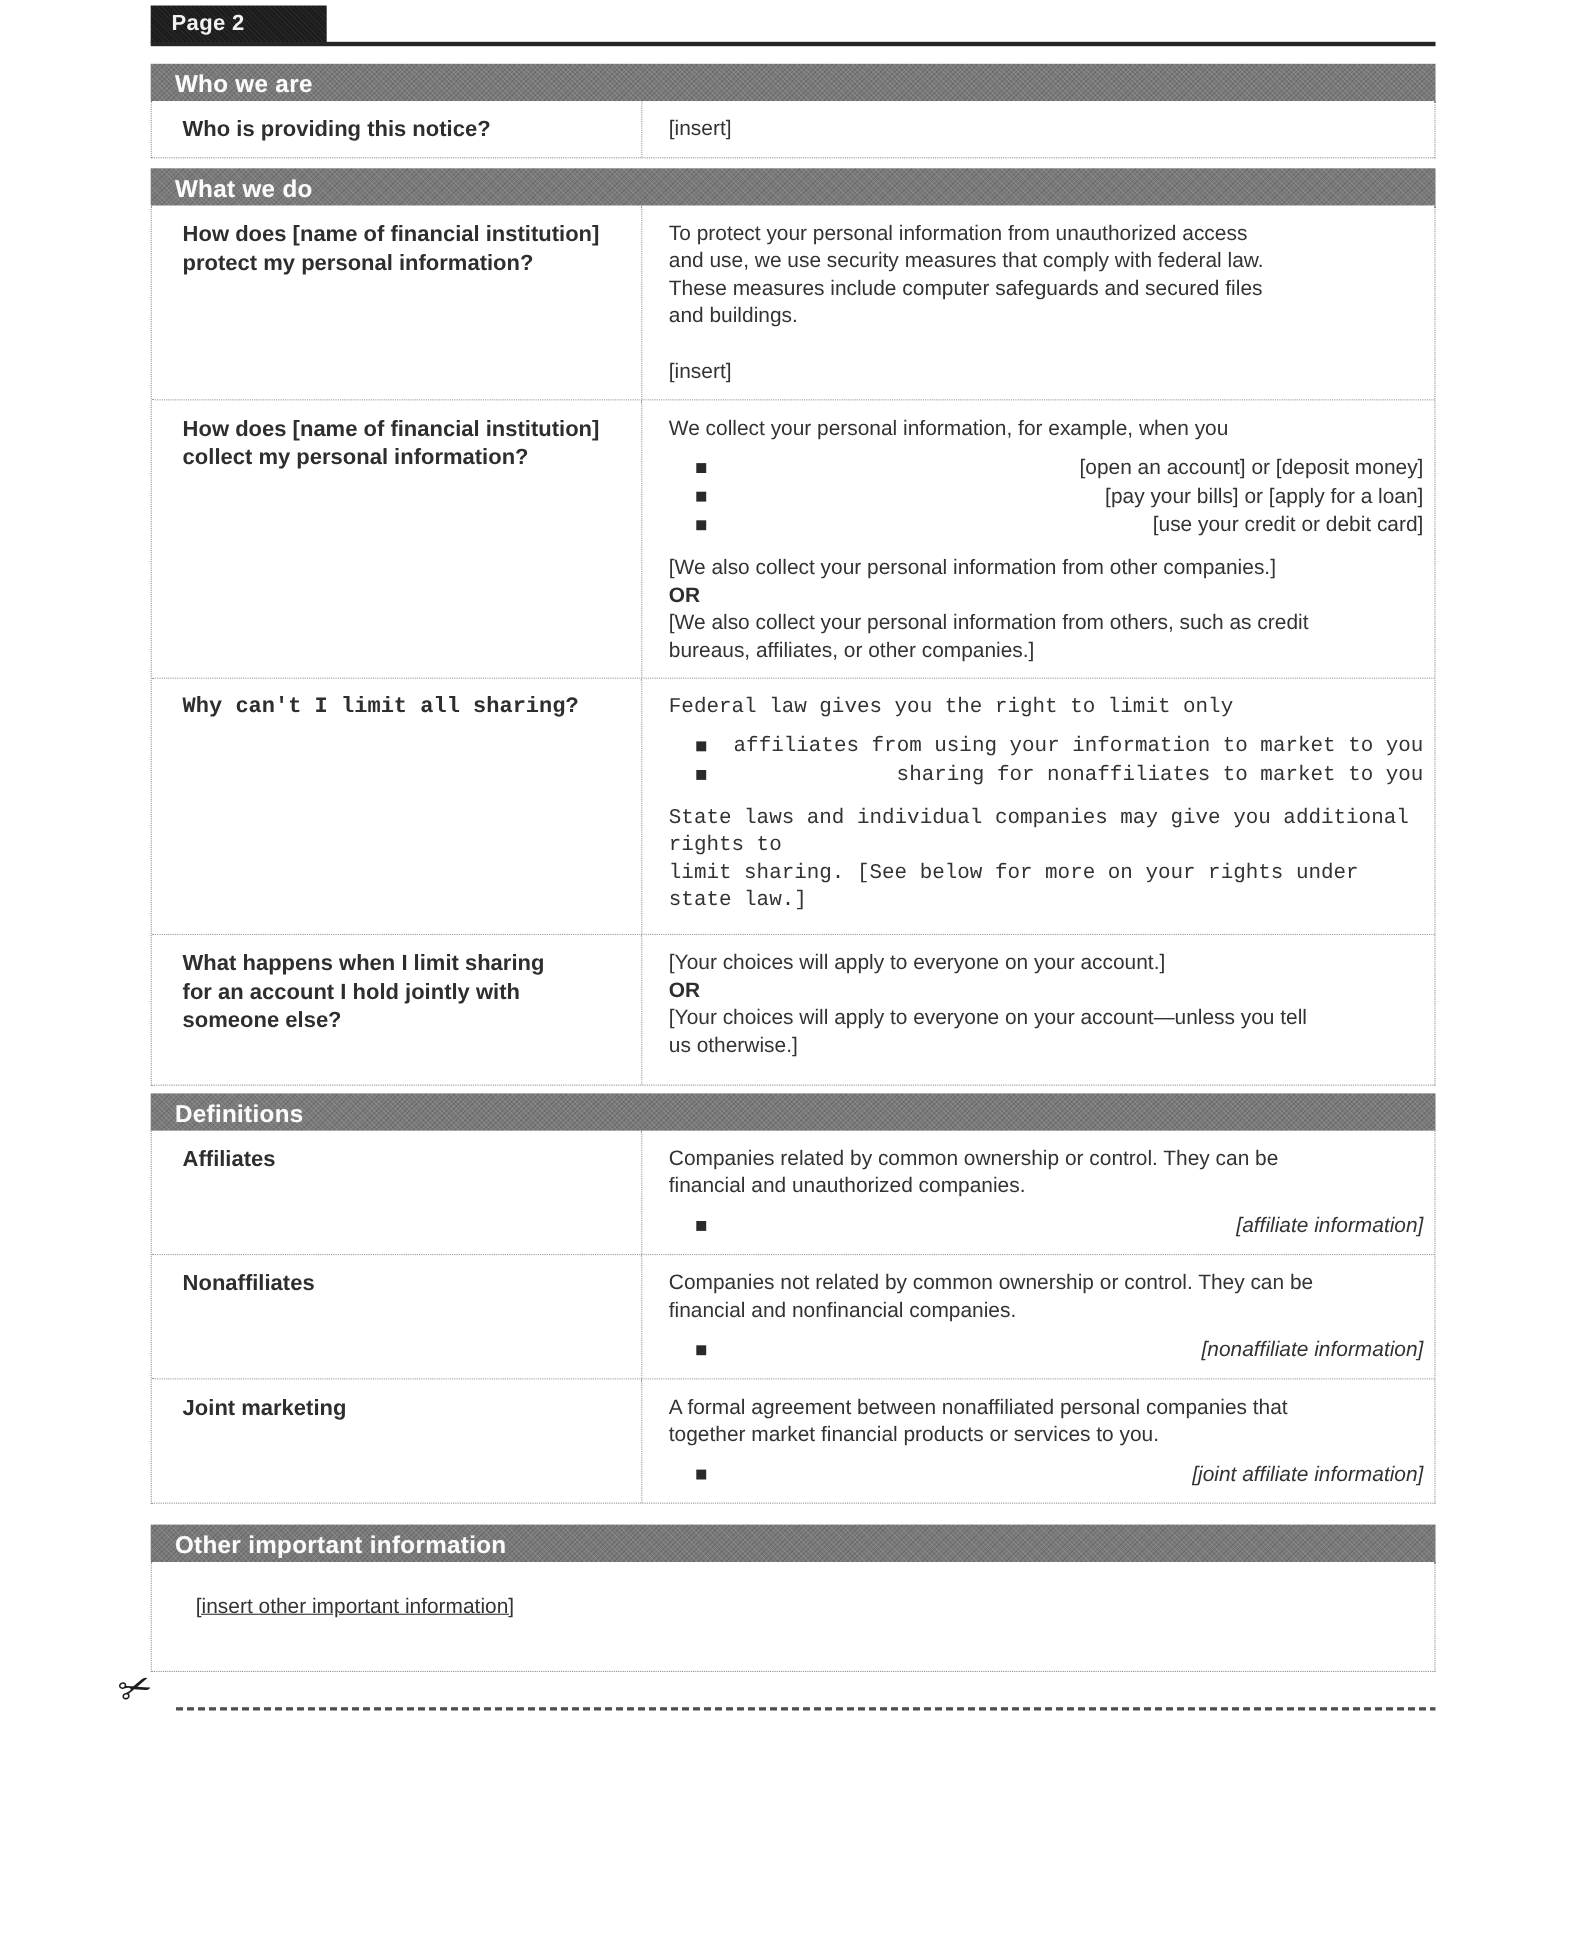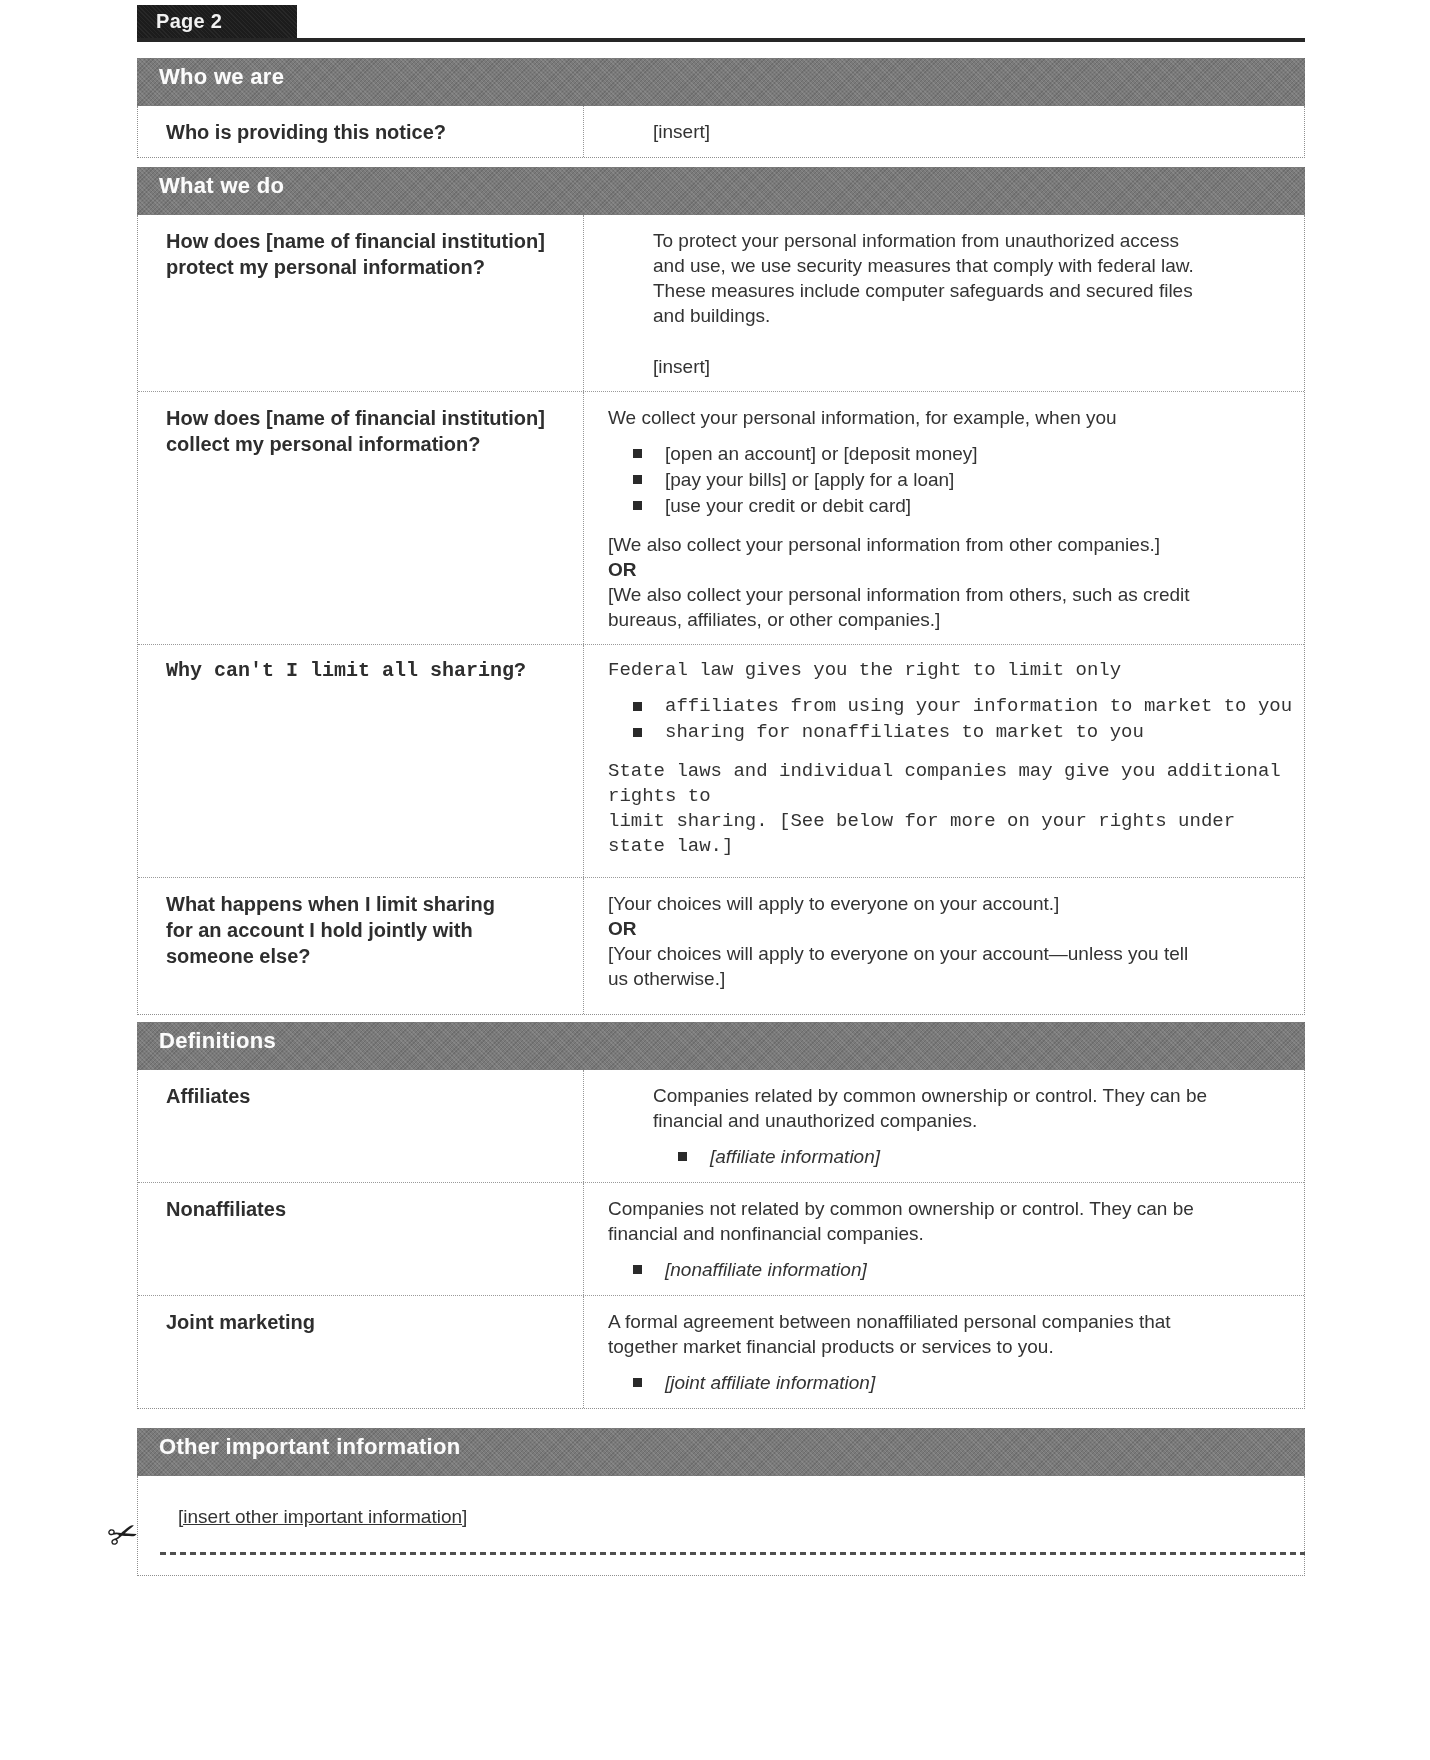--- a/index.html
+++ b/index.html
@@ -19,53 +19,53 @@
   .page-tab {
     position:absolute; left:0; top:0; width:160px; height:34px;
     background:#1c1c1c; color:#f2f2f2; font-weight:bold; font-size:20px;
     line-height:33px; padding-left:19px; letter-spacing:.3px;
     background-image: repeating-linear-gradient(45deg, rgba(255,255,255,.05) 0 1px, transparent 1px 3px);
   }
   .tab-underline { position:absolute; left:0; bottom:0; width:100%; height:4px; background:#262626; }
 
   
   .bar {
-    height:48px; line-height:38px;
+    height:34px; line-height:38px;
     color:#fbfbfb; font-weight:bold; font-size:22px; letter-spacing:.3px;
     padding-left:22px;
     background-color:#7a7a7a;
     background-image:
       repeating-linear-gradient(45deg, rgba(255,255,255,.10) 0 1px, transparent 1px 3px),
       repeating-linear-gradient(135deg, rgba(0,0,0,.12) 0 1px, transparent 1px 3px);
     text-shadow:0 0 1px rgba(255,255,255,.35);
   }
   .bar-who  { margin-top:16px; }
   .bar-what { margin-top:9px; }
   .bar-defs { margin-top:7px; }
   .bar-other{ margin-top:19px; }
 
   
   .box { border:1px dotted #8f8f8f; border-top:none; background:#fff; }
   .row { display:flex; border-top:1px dotted #9a9a9a; }
-  .row:first-child { border-top:none;gap:45px; }
+  .row:first-child { border-top:none; }
   .q {
     width:446px; flex:0 0 446px;
     padding:13px 14px 12px 28px;
     font-weight:bold; font-size:20px; line-height:26px;
     border-right:1px dotted #979797;
     white-space:pre-line; color:#2e2e2e;
   }
   .a { flex:1; padding:13px 10px 12px 24px; font-size:19px; line-height:25px; }
   .a p { margin:0; white-space:pre-line; }
   .a p.spaced { margin-top:26px; }
   .a p.after-list { margin-top:14px; }
   .or { font-weight:bold; color:#2e2e2e; }
 
   .bullet-list { list-style:none; margin:11px 0 0 0; padding:0; }
-  .bullet-list li { position:relative; padding-left:57px; line-height:25px; margin:1px 0; white-space:pre-line; }
+  .bullet-list li { position:relative; padding-left:57px; line-height:25px; margin:1px 0; white-space:pre-line;text-align:right; }
   .bullet-sq { position:absolute; left:25px; top:8px; width:9px; height:9px; background:#2a2a2a; }
   .bullet-list.italic li { font-style:italic; }
 
   
   .h-row1     { min-height:51px; }
   .h-protect  { min-height:158px; }
   .h-collect  { min-height:232px; }
   .h-why      { min-height:233px;font-family:Liberation Mono, monospace; }
   .h-happens  { min-height:137px; }
   .h-aff      { min-height:109px; }

